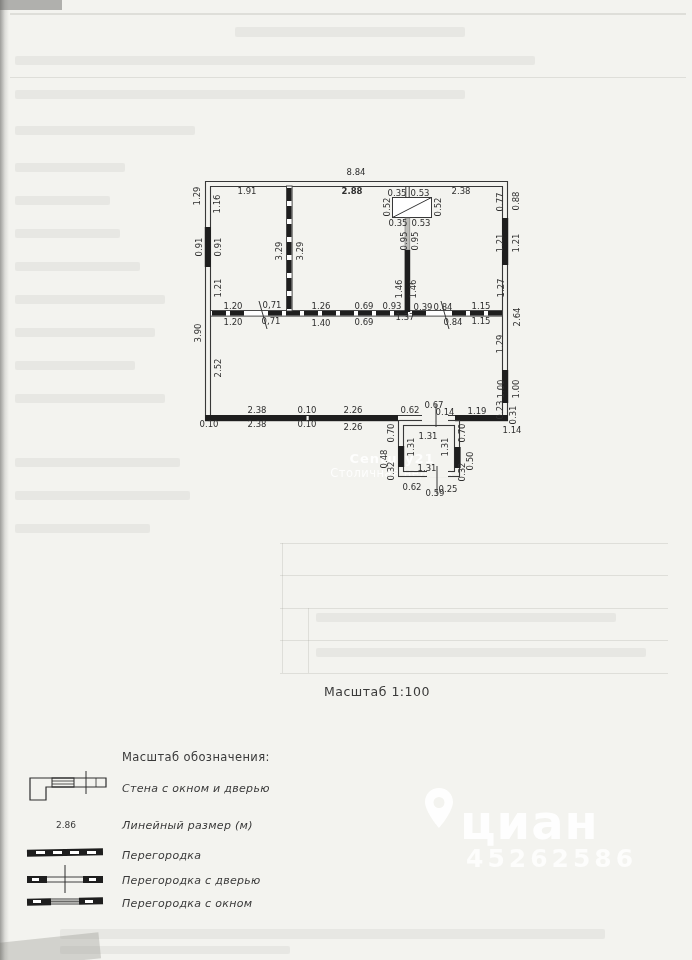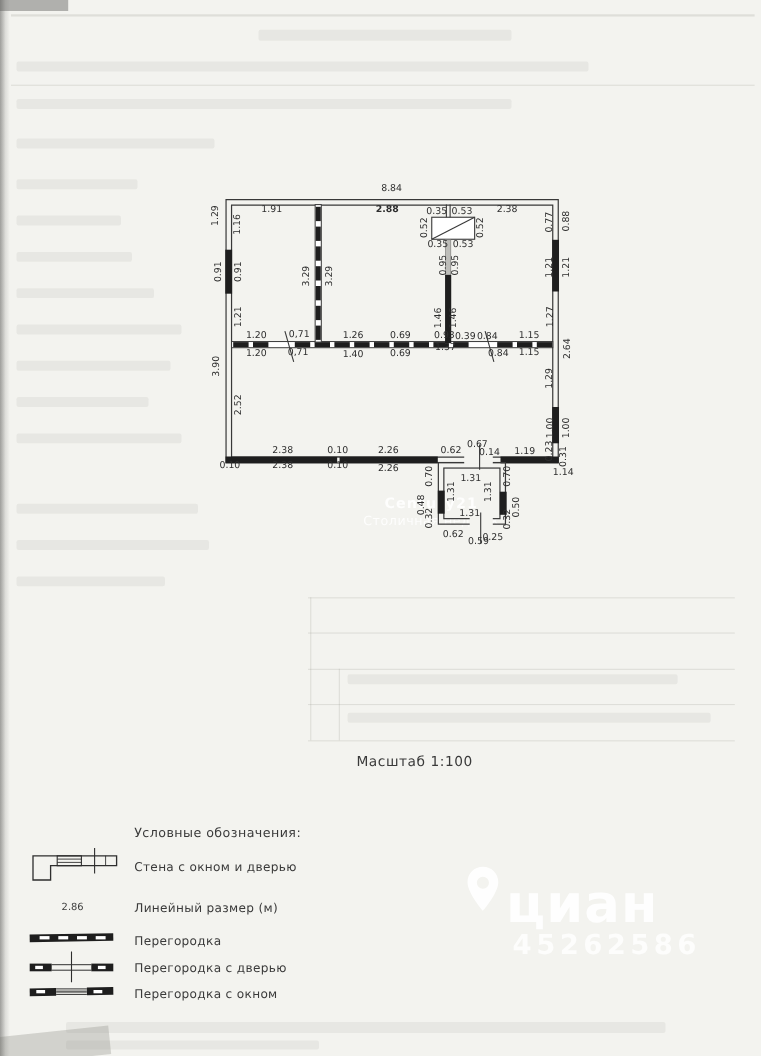--- a/index.html
+++ b/index.html
@@ -14,21 +14,21 @@
   .ghostline{position:absolute;background:rgba(150,150,140,.22);}
   .ghostbar{position:absolute;background:rgba(158,158,148,.13);border-radius:2px;}
   
   .plan-svg{position:absolute;left:185px;top:160px;width:350px;height:350px;}
   .dim{position:absolute;font-size:8.5px;line-height:9px;color:#2e2e2e;white-space:nowrap;
        transform:translate(-50%,-50%);}
   .dim.v{transform:translate(-50%,-50%) rotate(-90deg);}
   .scale-note{position:absolute;left:324px;top:684px;font-size:12.5px;letter-spacing:.5px;color:#3a3a3a;}
   
   .legend-title{position:absolute;left:122px;top:750px;font-size:11.5px;letter-spacing:.4px;color:#3a3a3a;}
-  .legend-label{position:absolute;left:122px;font-size:11px;letter-spacing:.3px;color:#3a3a3a;white-space:nowrap;}
+  .legend-label{position:absolute;left:122px;font-size:11px;letter-spacing:.3px;color:#3a3a3a;white-space:nowrap;font-style:italic;}
   .legend-sym{position:absolute;}
   .legend-sample{position:absolute;left:56px;top:820px;font-size:9px;color:#3a3a3a;}
   
   .wm-century{position:absolute;left:292px;top:451px;width:200px;text-align:center;
       color:rgba(255,255,255,.85);pointer-events:none;}
   .wm-century .l1{font-size:13px;font-weight:bold;letter-spacing:1px;}
   .wm-century .l2{font-size:11.5px;letter-spacing:.5px;}
   .wm-cian{position:absolute;left:414px;top:786px;width:260px;color:rgba(255,255,255,.9);pointer-events:none;}
   .wm-cian .word{position:absolute;left:46px;top:8px;font-size:48px;font-weight:bold;letter-spacing:1px;}
   .wm-cian .idnum{position:absolute;left:52px;top:58px;font-size:25px;font-weight:bold;letter-spacing:4px;
@@ -188,21 +188,21 @@
       <span class="dim v" style="left: 517px; top: 317px;">2.64</span>
       <span class="dim v" style="left: 500px; top: 344px;">1.29</span>
       <span class="dim v" style="left: 501px; top: 389px;">1.00</span>
       <span class="dim v" style="left: 516px; top: 389px;">1.00</span>
       <span class="dim v" style="left: 500px; top: 410px;">0.23</span>
       <span class="dim v" style="left: 513px; top: 415px;">0.31</span>
       <span class="dim" style="left: 233px; top: 306px;">1.20</span>
       <span class="dim" style="left: 272px; top: 305px;">0,71</span>
       <span class="dim" style="left: 321px; top: 306px;">1.26</span>
       <span class="dim" style="left: 364px; top: 306px;">0.69</span>
-      <span class="dim" style="left: 404px; top: 306px;">0.93</span>
+      <span class="dim" style="left: 392px; top: 306px;">0.93</span>
       <span class="dim" style="left: 423px; top: 307px;">0.39</span>
       <span class="dim" style="left: 443px; top: 307px;">0.84</span>
       <span class="dim" style="left: 481px; top: 306px;">1.15</span>
       <span class="dim" style="left: 233px; top: 322px;">1.20</span>
       <span class="dim" style="left: 271px; top: 321px;">0,71</span>
       <span class="dim" style="left: 321px; top: 323px;">1.40</span>
       <span class="dim" style="left: 364px; top: 322px;">0.69</span>
       <span class="dim" style="left: 405px; top: 317px;">1.37</span>
       <span class="dim" style="left: 453px; top: 322px;">0.84</span>
       <span class="dim" style="left: 481px; top: 321px;">1.15</span>
@@ -228,21 +228,21 @@
       <span class="dim v" style="left: 470px; top: 461px;">0.50</span>
       <span class="dim v" style="left: 462px; top: 472px;">0.32</span>
       <span class="dim" style="left: 427px; top: 468px;">1.31</span>
       <span class="dim" style="left: 412px; top: 487px;">0.62</span>
       <span class="dim" style="left: 435px; top: 493px;">0.59</span>
       <span class="dim" style="left: 448px; top: 489px;">0.25</span>
     </div>
 
   <div class="scale-note">Масштаб 1:100</div>
 
-  <div class="legend-title">Условные обозначения:</div>
+  <div class="legend-title">Масштаб обозначения:</div>
 
   <svg class="legend-sym" style="left:20px;top:770px;" width="92" height="36" viewBox="0 0 92 36">
     <path d="M10 8 H86 V17 H26 V30 H10 Z" fill="none" stroke="#2e2e2e" stroke-width="1.2"></path>
     <rect x="32" y="8" width="22" height="9" fill="none" stroke="#2e2e2e" stroke-width="1"></rect>
     <line x1="32" y1="11" x2="54" y2="11" stroke="#2e2e2e" stroke-width="0.8"></line>
     <line x1="32" y1="14" x2="54" y2="14" stroke="#2e2e2e" stroke-width="0.8"></line>
     <line x1="66" y1="1" x2="66" y2="24" stroke="#2e2e2e" stroke-width="1"></line>
     <line x1="76" y1="8" x2="76" y2="17" stroke="#2e2e2e" stroke-width="0.8"></line>
   </svg>
   <div class="legend-label" style="top:782px;">Стена с окном и дверью</div>

